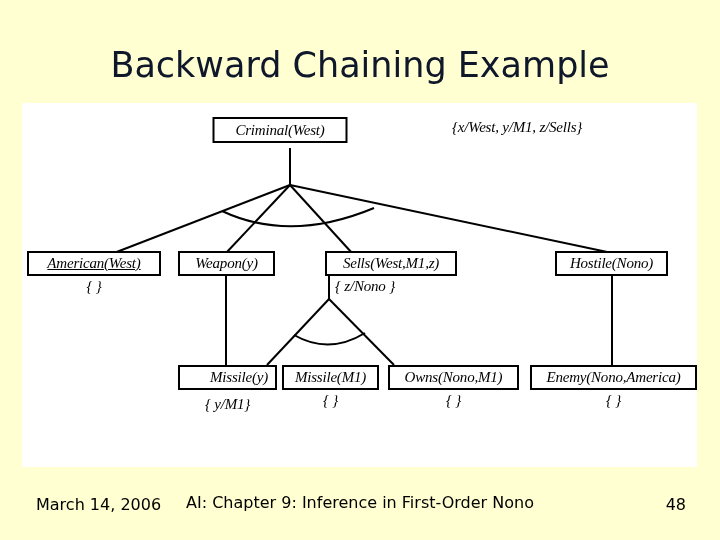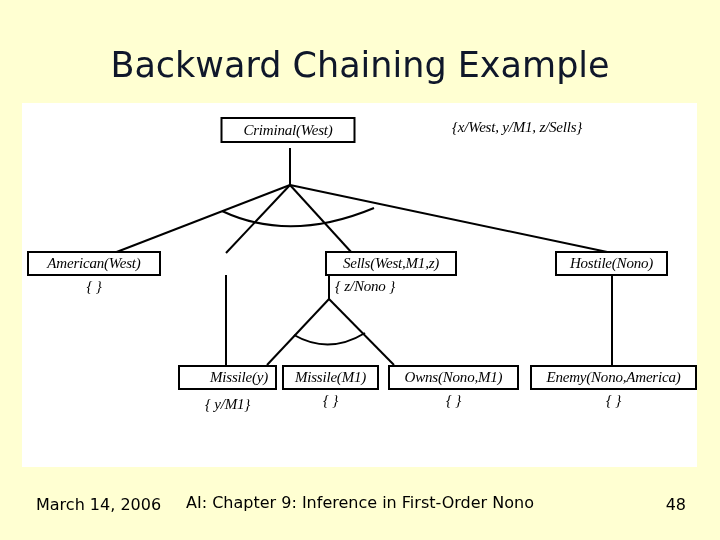--- a/index.html
+++ b/index.html
@@ -131,30 +131,33 @@
       <line x1="204" y1="172" x2="204" y2="262" stroke="#000" stroke-width="2"></line>
 
       <line x1="307" y1="172" x2="307" y2="196" stroke="#000" stroke-width="2"></line>
       <line x1="307" y1="196" x2="245" y2="262" stroke="#000" stroke-width="2"></line>
       <line x1="307" y1="196" x2="372" y2="262" stroke="#000" stroke-width="2"></line>
       <path d="M 272 232 Q 307 252 343 230" stroke="#000" stroke-width="2" fill="none"></path>
 
       <line x1="590" y1="172" x2="590" y2="262" stroke="#000" stroke-width="2"></line>
     </svg>
 
-    <div class="node-box" style="left:258px; top:14px; width:135px; height:26px; transform:translateX(-50%); margin-left:8px;">
+    <div class="node-box" style="left:258px; top:14px; width:135px; height:26px; transform:translateX(-50%); margin-left:0;">
       <span>Criminal(West)</span>
     </div>
     <div id="root-binding" style="left:430px; top:16px;">{x/West, y/M1, z/Sells}</div>
 
-    <div class="node-box" style="left:5px; top:148px; width:134px; height:25px;">
+    <div class="node-box" style="left:5px; top:148px; width:134px; height:25px;text-decoration:underline;">
       <span>American(West)</span>
     </div>
     <div class="binding" style="left:5px; top:175px; width:134px;">{ }</div>
 
+    <div class="node-box" style="left:156px; top:148px; width:97px; height:25px;">
+      <span>Weapon(y)</span>
+    </div>
     <div class="binding" style="left:156px; top:175px; width:97px;"></div>
 
     <div class="node-box" style="left:303px; top:148px; width:132px; height:25px;">
       <span>Sells(West,M1,z)</span>
     </div>
     <div class="binding" style="left:293px; top:175px; width:100px; text-align:center;">{ z/Nono }</div>
 
     <div class="node-box" style="left:533px; top:148px; width:113px; height:25px;">
       <span>Hostile(Nono)</span>
     </div>

